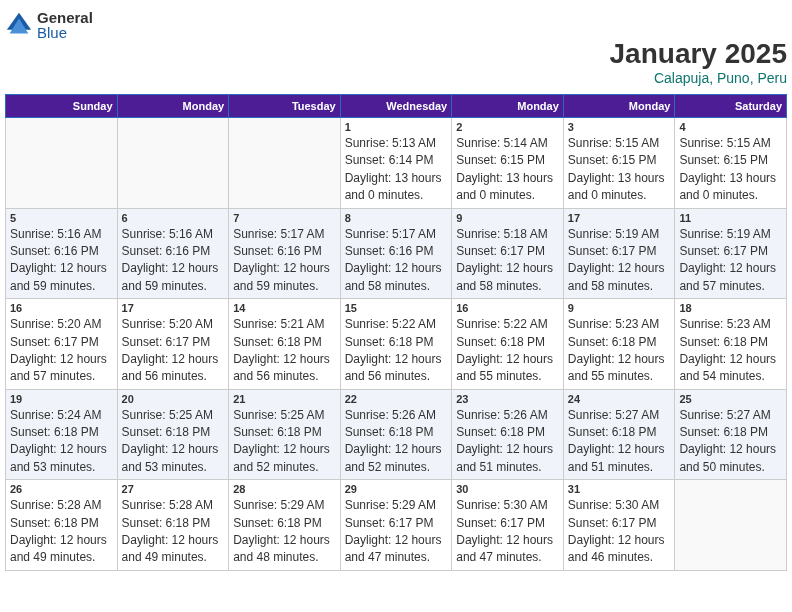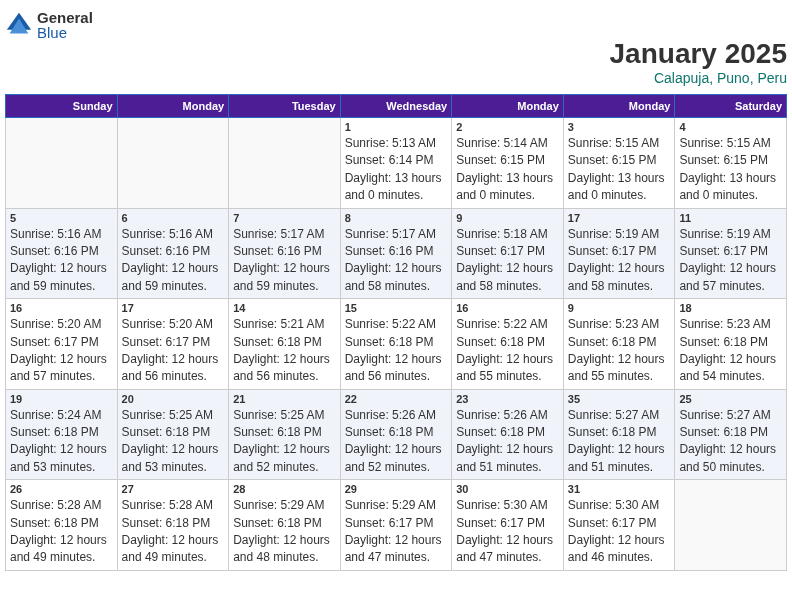--- a/index.html
+++ b/index.html
@@ -232,21 +232,21 @@
           </td>
           <td>
             <span class="day-num">22</span>
             <div class="day-info">Sunrise: 5:26 AM<br>Sunset: 6:18 PM<br>Daylight: 12 hours and 52 minutes.</div>
           </td>
           <td>
             <span class="day-num">23</span>
             <div class="day-info">Sunrise: 5:26 AM<br>Sunset: 6:18 PM<br>Daylight: 12 hours and 51 minutes.</div>
           </td>
           <td>
-            <span class="day-num">35</span>
+            <span class="day-num">24</span>
             <div class="day-info">Sunrise: 5:27 AM<br>Sunset: 6:18 PM<br>Daylight: 12 hours and 51 minutes.</div>
           </td>
           <td>
             <span class="day-num">25</span>
             <div class="day-info">Sunrise: 5:27 AM<br>Sunset: 6:18 PM<br>Daylight: 12 hours and 50 minutes.</div>
           </td>
         </tr>
         <tr>
           <td>
             <span class="day-num">26</span>

